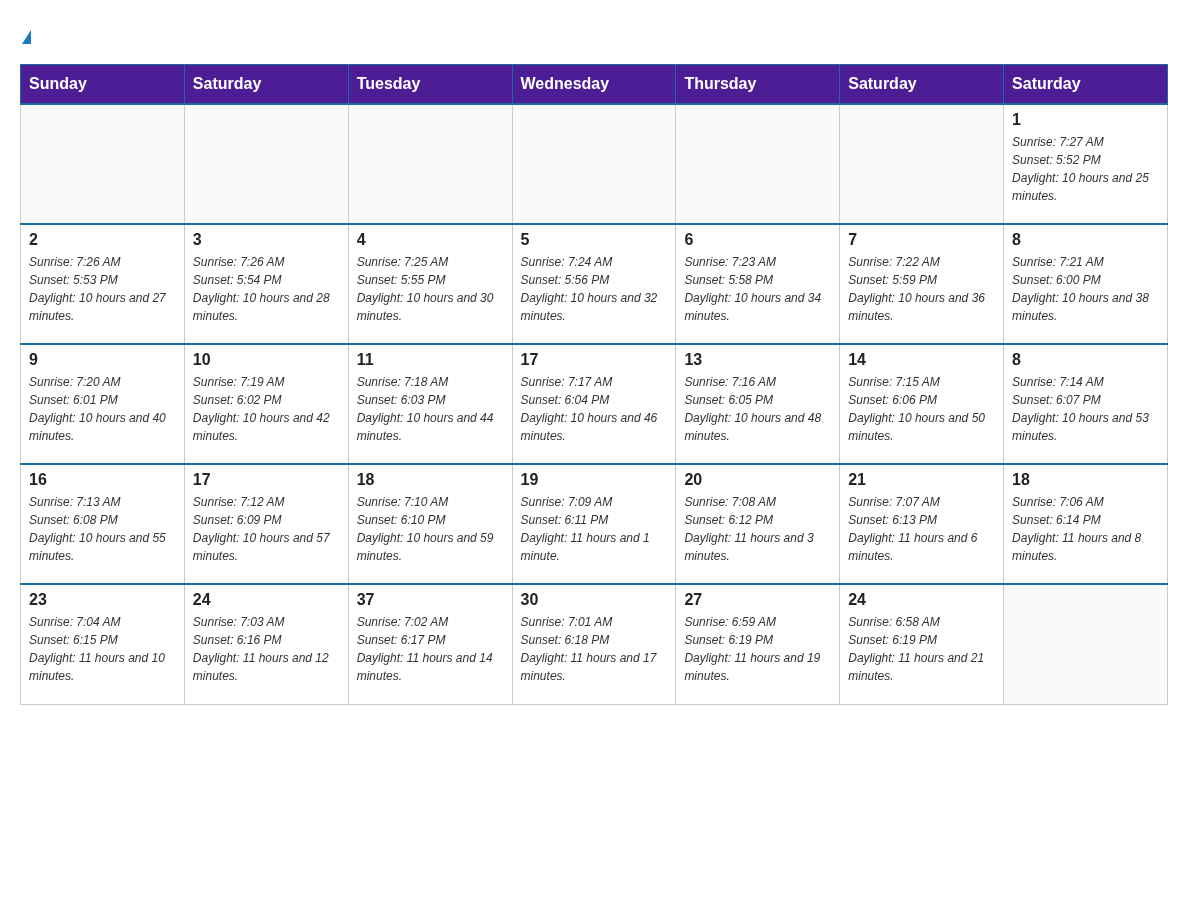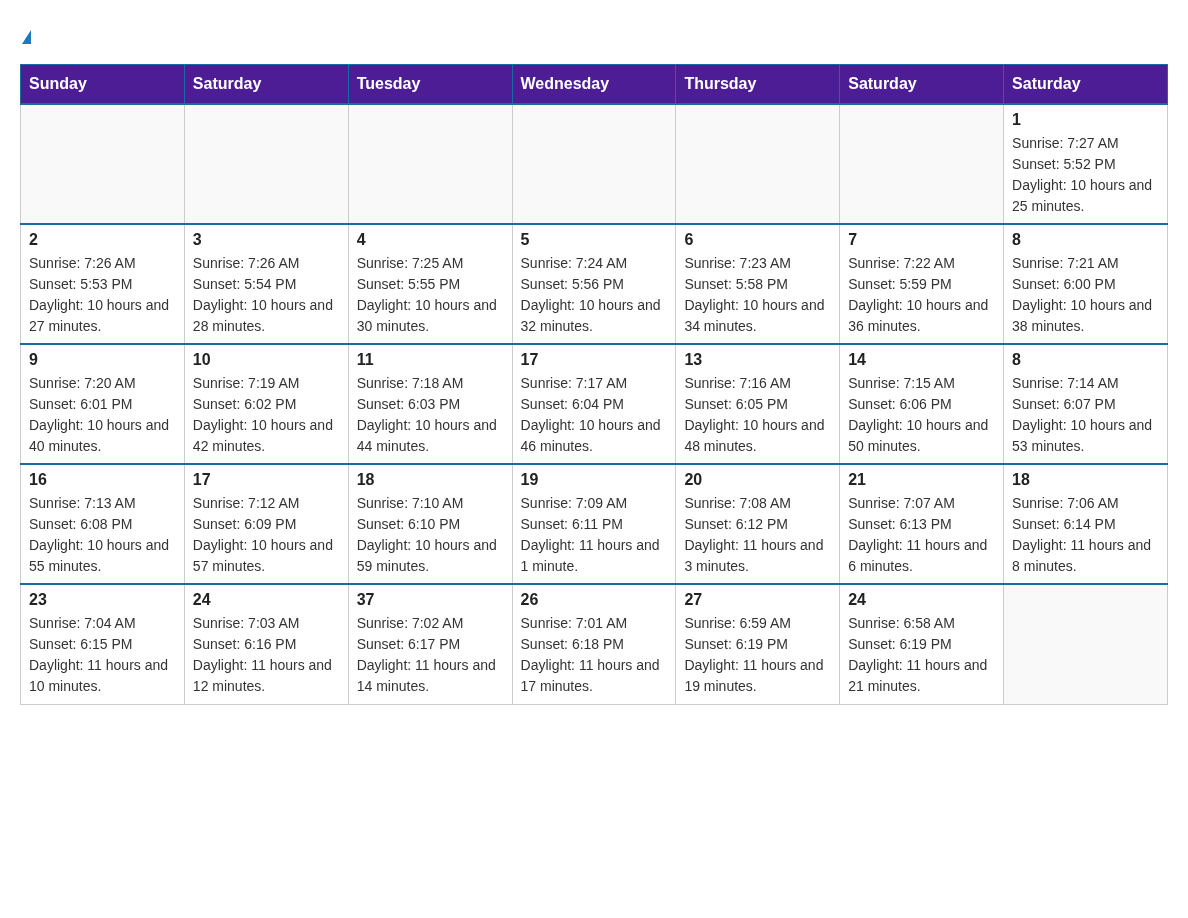--- a/index.html
+++ b/index.html
@@ -86,23 +86,24 @@
       background: #f9f9f9;
     }
     .day-number {
       font-size: 16px;
       font-weight: bold;
       color: #222;
       display: block;
       margin-bottom: 4px;
     }
     .day-info {
-      font-size: 14px;
+      font-size: 12px;
       color: #333;
       line-height: 1.5;
+      font-style: italic;
     }
     .week-row td {
       border-top: 2px solid #1a6ba0;
     }
   </style>
 </head>
 <body>
 
 <div class="header">
   <div class="logo">
@@ -241,21 +242,21 @@
         </td>
         <td>
           <span class="day-number">24</span>
           <div class="day-info">Sunrise: 7:03 AM<br>Sunset: 6:16 PM<br>Daylight: 11 hours and 12 minutes.</div>
         </td>
         <td>
           <span class="day-number">37</span>
           <div class="day-info">Sunrise: 7:02 AM<br>Sunset: 6:17 PM<br>Daylight: 11 hours and 14 minutes.</div>
         </td>
         <td>
-          <span class="day-number">26</span>
+          <span class="day-number">30</span>
           <div class="day-info">Sunrise: 7:01 AM<br>Sunset: 6:18 PM<br>Daylight: 11 hours and 17 minutes.</div>
         </td>
         <td>
           <span class="day-number">27</span>
           <div class="day-info">Sunrise: 6:59 AM<br>Sunset: 6:19 PM<br>Daylight: 11 hours and 19 minutes.</div>
         </td>
         <td>
           <span class="day-number">24</span>
           <div class="day-info">Sunrise: 6:58 AM<br>Sunset: 6:19 PM<br>Daylight: 11 hours and 21 minutes.</div>
         </td>

